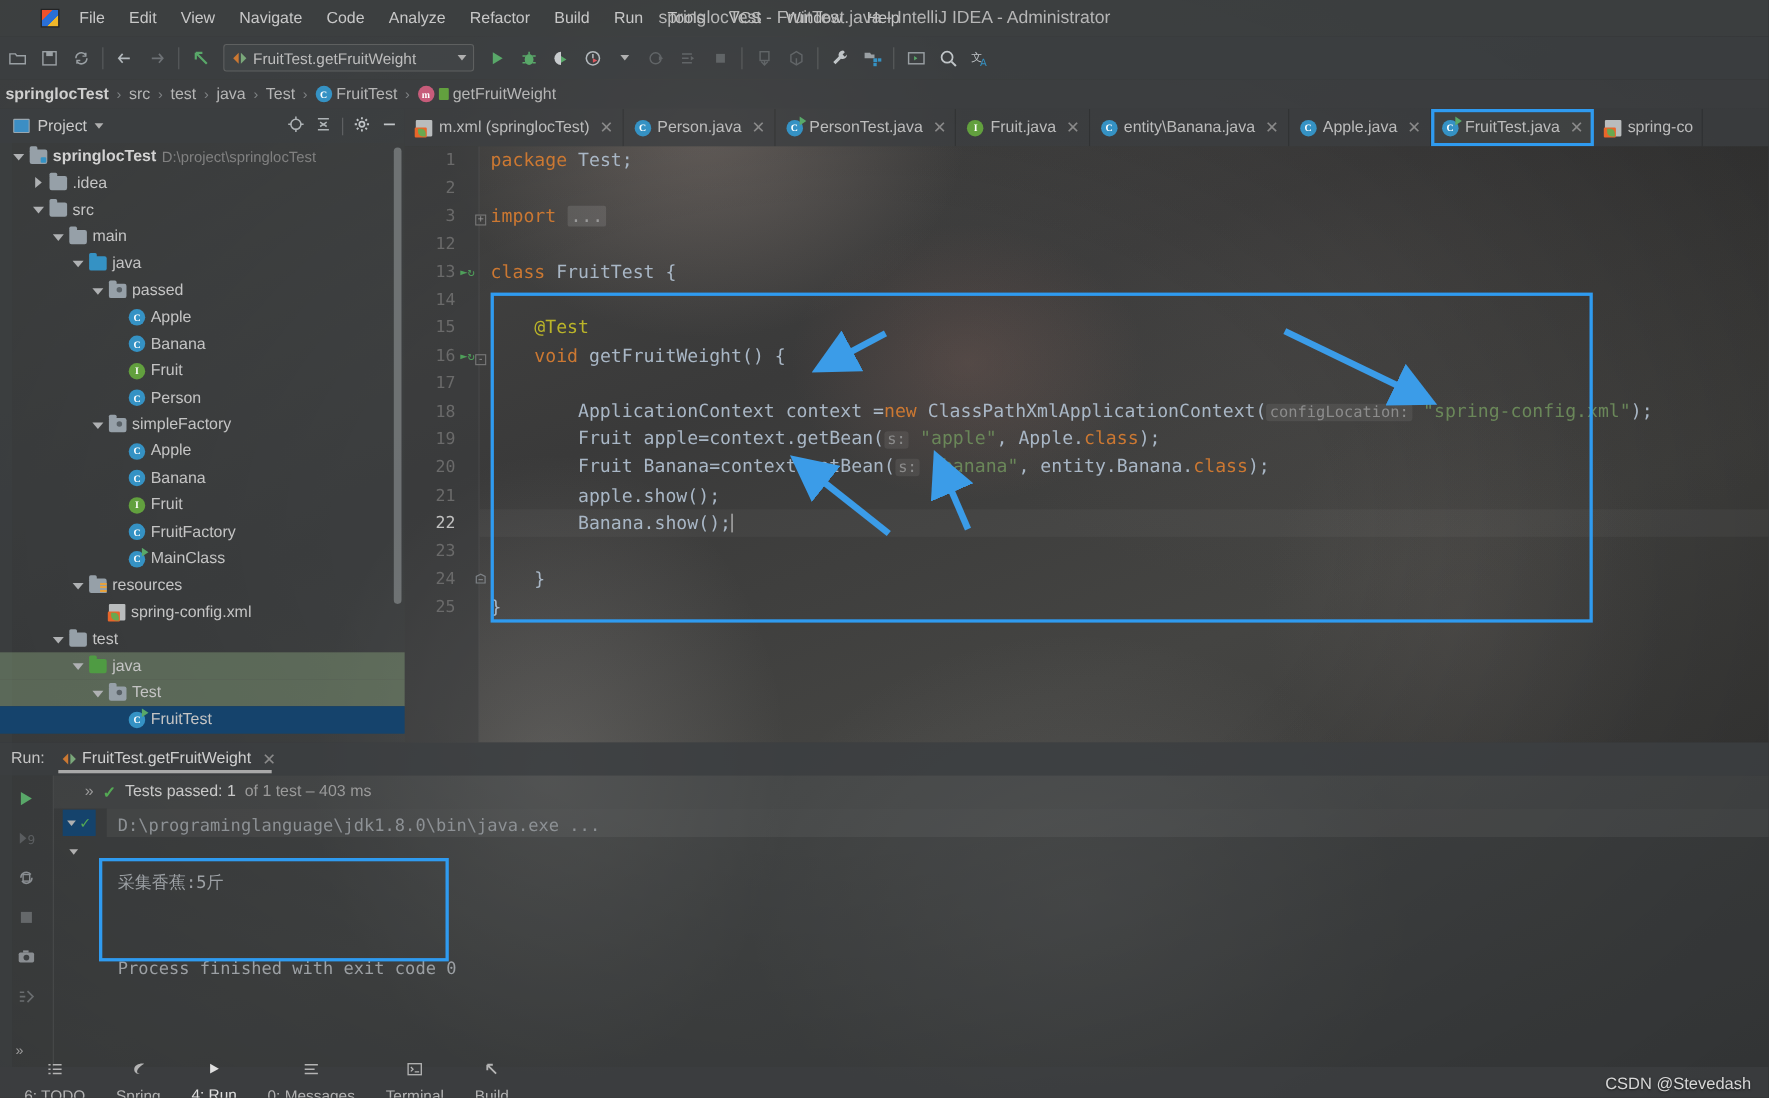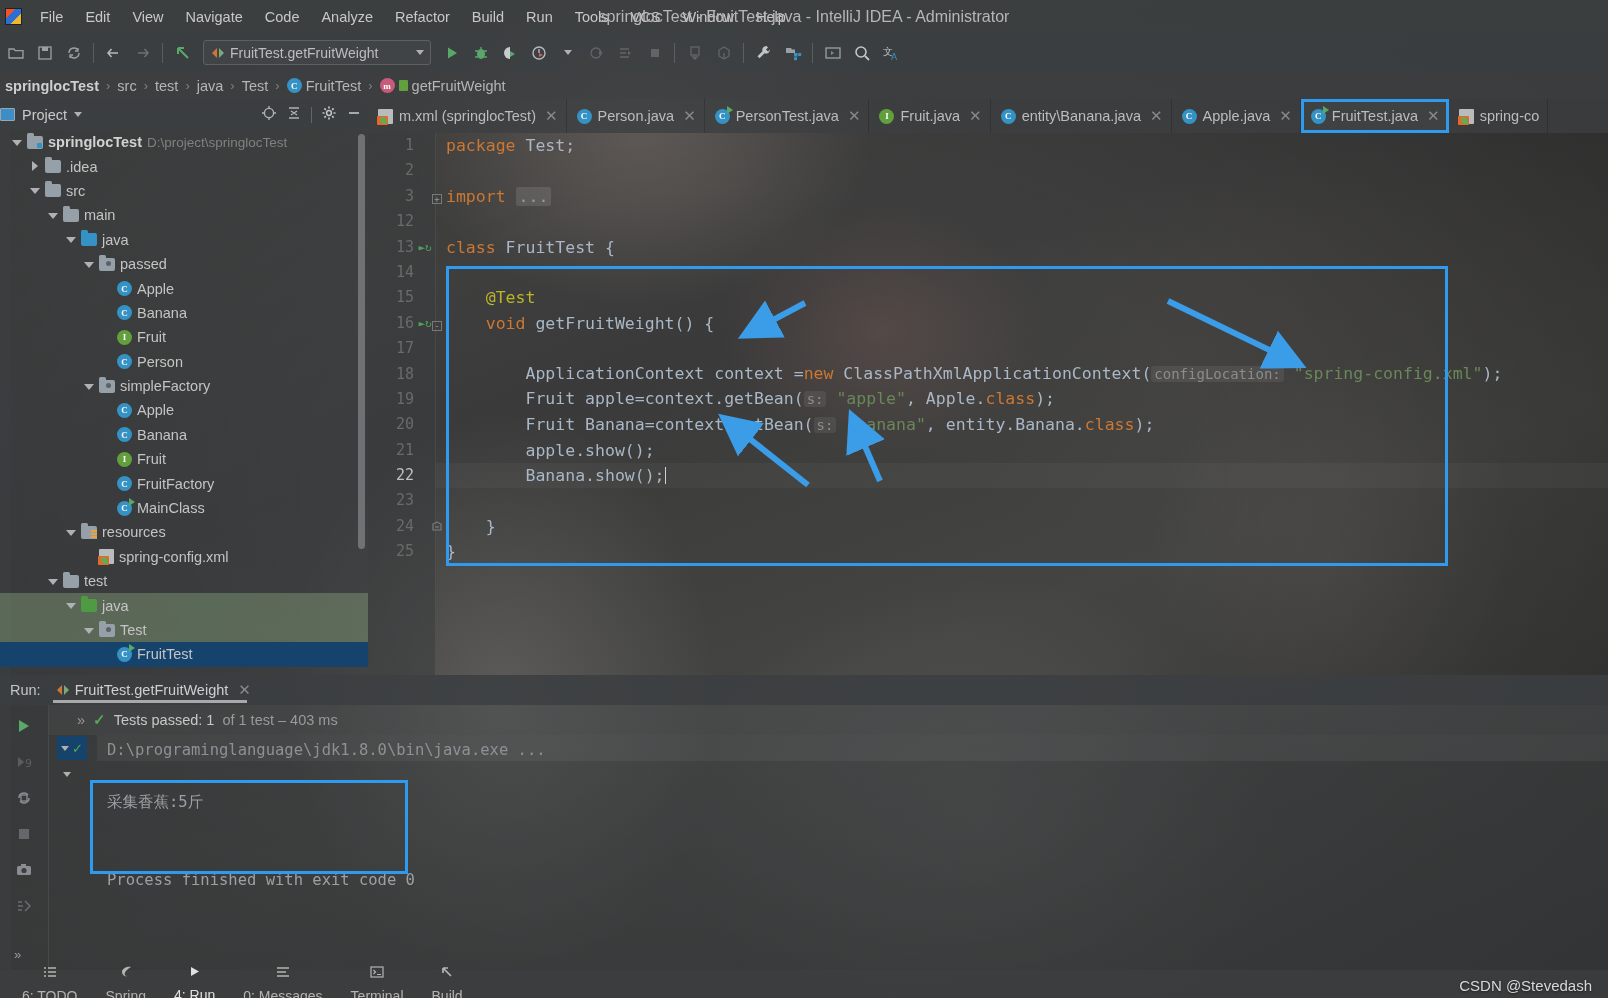--- a/index.html
+++ b/index.html
@@ -36,20 +36,21 @@
     pointer-events: none;
   }
 
   
   .titlebar {
     position: absolute; top: 0; left: 0; width: 1608px; height: 33px;
     background: rgba(60,63,65,0.93);
     display: flex; align-items: center;
     font-size: 14.5px; color: #bbbbbb;
     z-index: 30;
+    padding-left: 32px;
   }
   .ij-logo {
     width: 17px; height: 17px; margin-left: 5px; margin-right: 7px;
     background: linear-gradient(135deg,#f0522a 0%,#f0522a 33%,#2a6fd6 33%,#2a6fd6 66%,#f0b72a 66%);
     border: 1px solid #222; flex: 0 0 auto;
   }
   .menu { display: flex; align-items: center; gap: 0; }
   .menu-item {
     padding: 4px 11px; color: #c8c8c8; font-size: 14.5px; cursor: default;
     white-space: nowrap;
@@ -93,21 +94,21 @@
     padding-left: 2px; z-index: 28; overflow: hidden;
   }
   .bc-item { display: flex; align-items: center; gap: 4px; padding: 0 3px; white-space: nowrap; }
   .bc-sep { color: #7e8183; padding: 0 4px; font-size: 13px; }
   .bc-first { font-weight: bold; color: #cfcfcf; }
 
   
   .proj-header {
     position: absolute; top: 99px; left: 0; width: 368px; height: 31px;
     background: rgba(60,63,65,0.92);
-    display: flex; align-items: center; padding: 0 6px 0 0; z-index: 22;
+    display: flex; align-items: center; padding: 0 6px 0 12px; z-index: 22;
     font-size: 14.5px; color: #cacaca;
   }
   .proj-title { display: flex; align-items: center; gap: 7px; }
   .proj-win-ico {
     width: 15px; height: 13px; border: 1.6px solid #9aa7b0; background: #3c8ec4;
     border-radius: 1px;
   }
   .proj-actions { margin-left: auto; display: flex; align-items: center; gap: 9px; color: #aeb3b6; }
   .proj-tree {
     position: absolute; top: 130px; left: 0; width: 368px; bottom: 323px;

